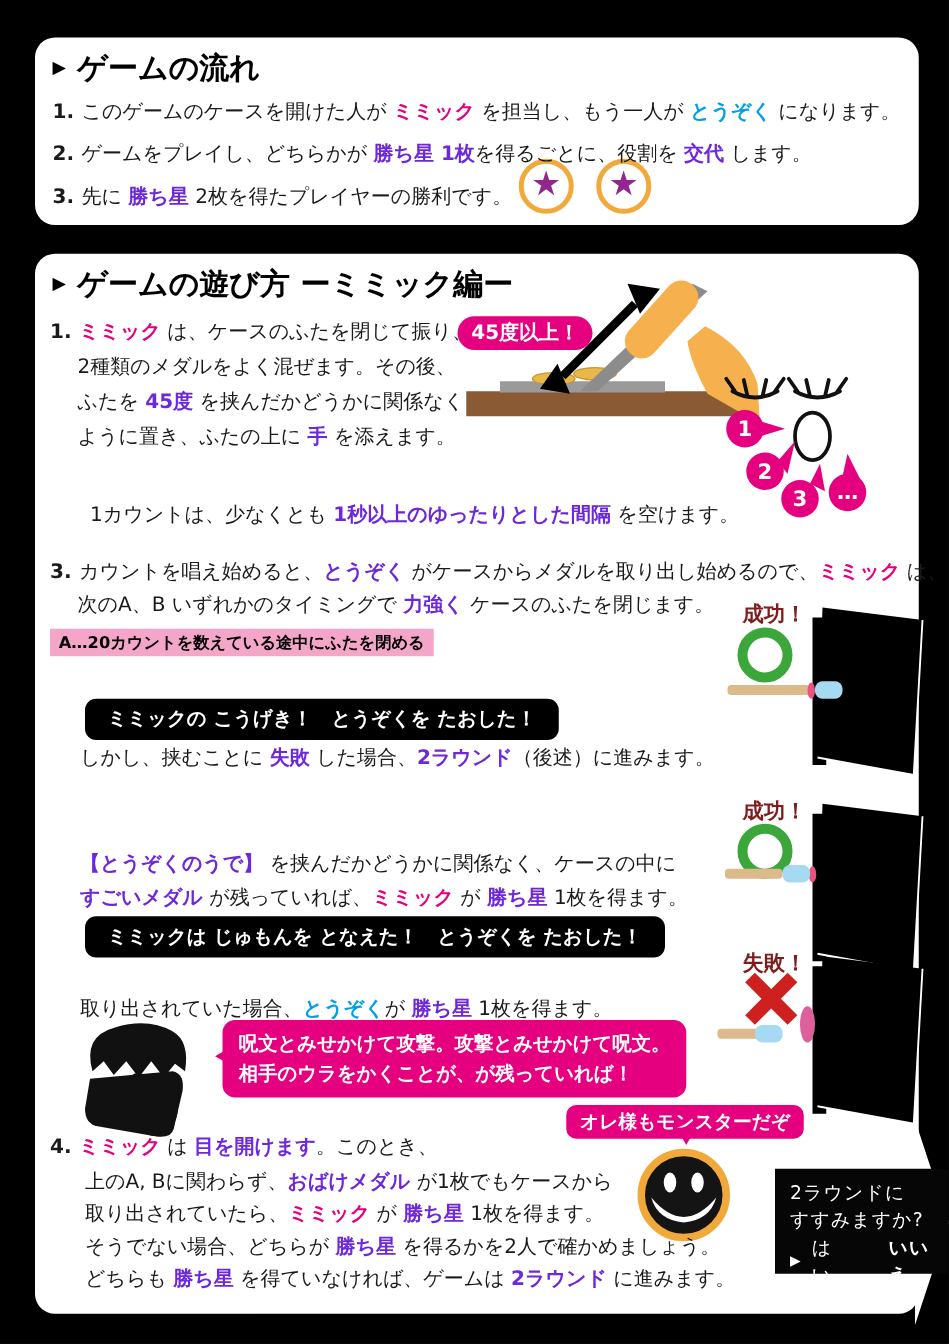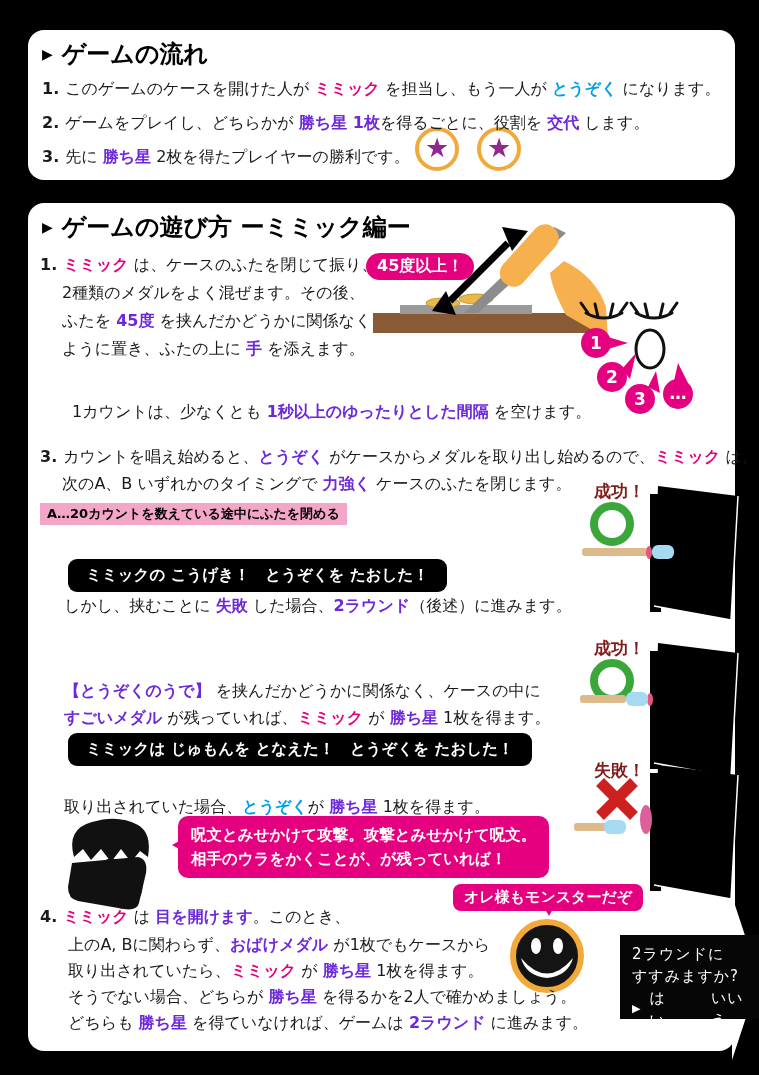--- a/index.html
+++ b/index.html
@@ -38,21 +38,21 @@
   .cg-x{position:absolute;left:6px;top:17px;width:46px;height:46px;}
   .cg-case{position:absolute;left:42px;top:2px;}
   .cg-arm{position:absolute;height:8px;background:#DCBA8C;border-radius:3px;}
   .cg-tip{position:absolute;width:22px;height:14px;background:#A6D9F2;border-radius:6px;}
   .cg-pinch{position:absolute;width:6px;height:13px;border-radius:50%;background:#E75480;}
   .cg-lip{position:absolute;left:52px;top:46px;width:12px;height:29px;border-radius:50%;background:#DD5F9B;}
   .dialog{position:absolute;left:592px;top:732px;width:126px;height:76px;background:#060606;
           color:#fff;font-size:15px;line-height:22px;padding:8px 10px 0 12px;z-index:6;letter-spacing:1px;}
   .dlg-opts{display:flex;align-items:center;gap:8px;}
   .dlg-cursor{font-size:11px;}
-  .dlg-no{margin-left:22px;}
+  .dlg-no{margin-left:22px;font-weight:bold;}
   .next-arrow{position:absolute;left:732px;top:896px;z-index:5;}
   svg text{font-family:"DejaVu Sans",sans-serif;}
 </style>
 </head>
 <body>
 
 <div class="page">
 
   <section class="panel p1">
     <h2 class="sec-title">

